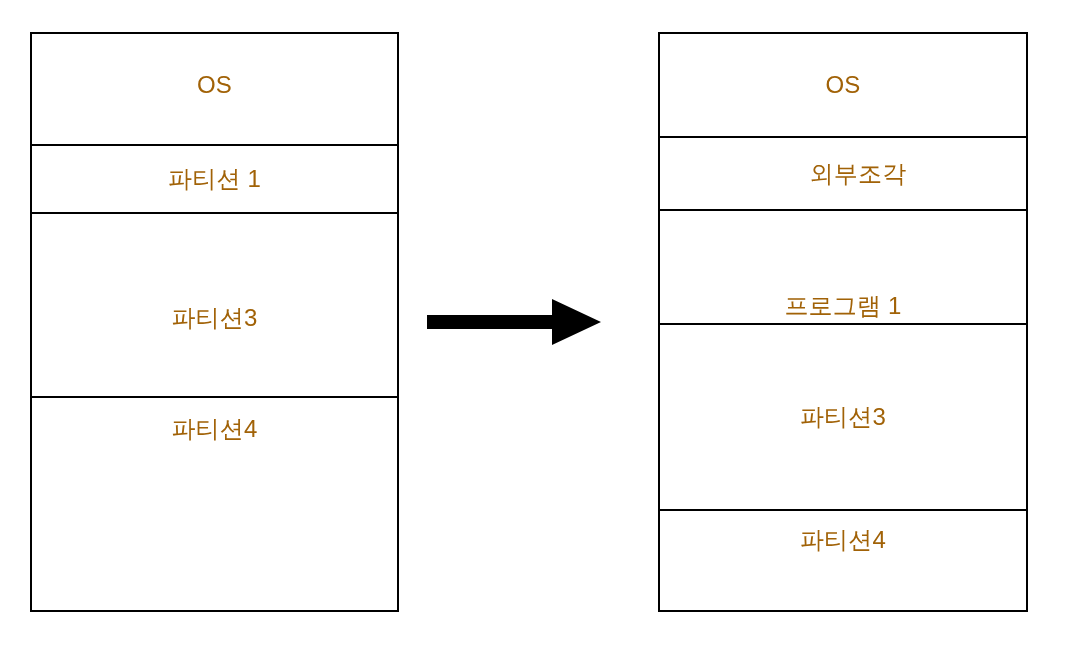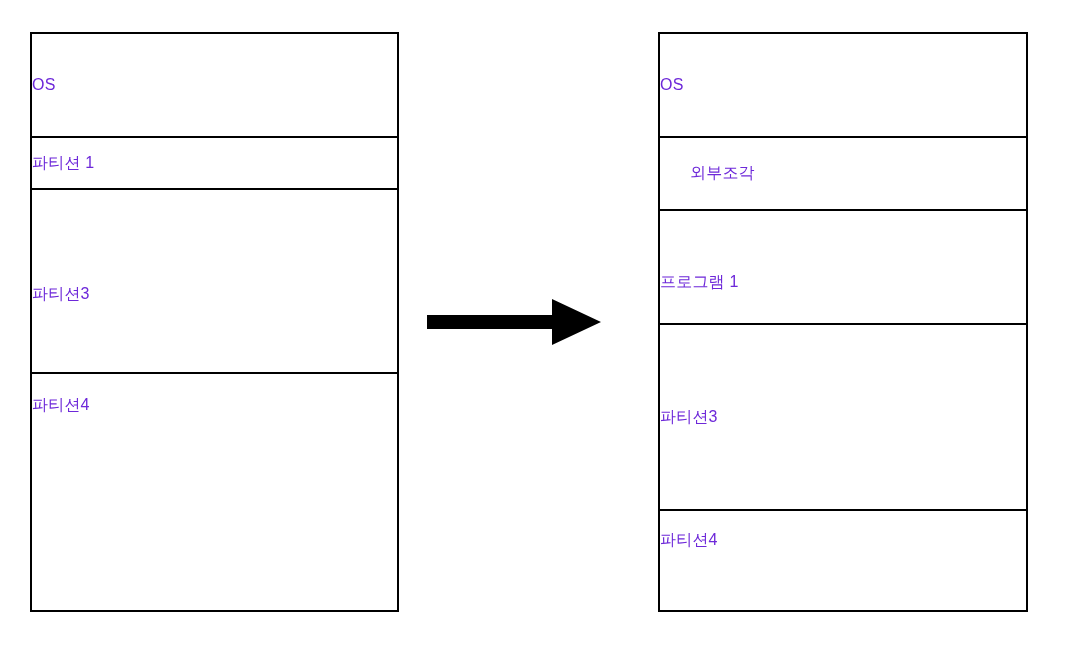--- a/index.html
+++ b/index.html
@@ -46,33 +46,33 @@
     top: 32px;
     width: 370px;
     height: 580px;
   }
 
   .memory-segment {
     position: relative;
     box-sizing: border-box;
     display: flex;
     align-items: center;
-    justify-content: flex-start;
-    color: #6d28d9;
-    font-size: 16px;
+    justify-content: center;
+    color: #a16207;
+    font-size: 24px;
     letter-spacing: 0.2px;
     line-height: 1.3;
     background: #ffffff;
   }
   .memory-segment + .memory-segment {
     border-top: 2px solid #000000;
   }
   
   .memory-segment.align-center { align-items: center; }
-  .memory-segment.align-lower  { align-items: flex-end; padding-bottom: 30px; }
+  .memory-segment.align-lower  { align-items: flex-end; padding-bottom: 2px; }
   .memory-segment.align-mid-low { align-items: center; padding-top: 26px; }
 
   .segment-label {
     display: block;
     text-align: center;
     white-space: nowrap;
     pointer-events: none;
   }
 
   
@@ -88,21 +88,21 @@
 <body>
 
 <div class="diagram-canvas">
 
   <div class="memory-block" id="block-before">
 
     <div class="memory-segment align-center" style="height:102px;">
       <span class="segment-label">OS</span>
     </div>
 
-    <div class="memory-segment align-center" style="height:52px;">
+    <div class="memory-segment align-center" style="height:68px;margin-top:8px;">
       <span class="segment-label">파티션 1</span>
     </div>
 
 
     <div class="memory-segment align-mid-low" style="height:184px;">
       <span class="segment-label">파티션3</span>
     </div>
 
     <div class="memory-segment align-center" style="height:64px;">
       <span class="segment-label">파티션4</span>

